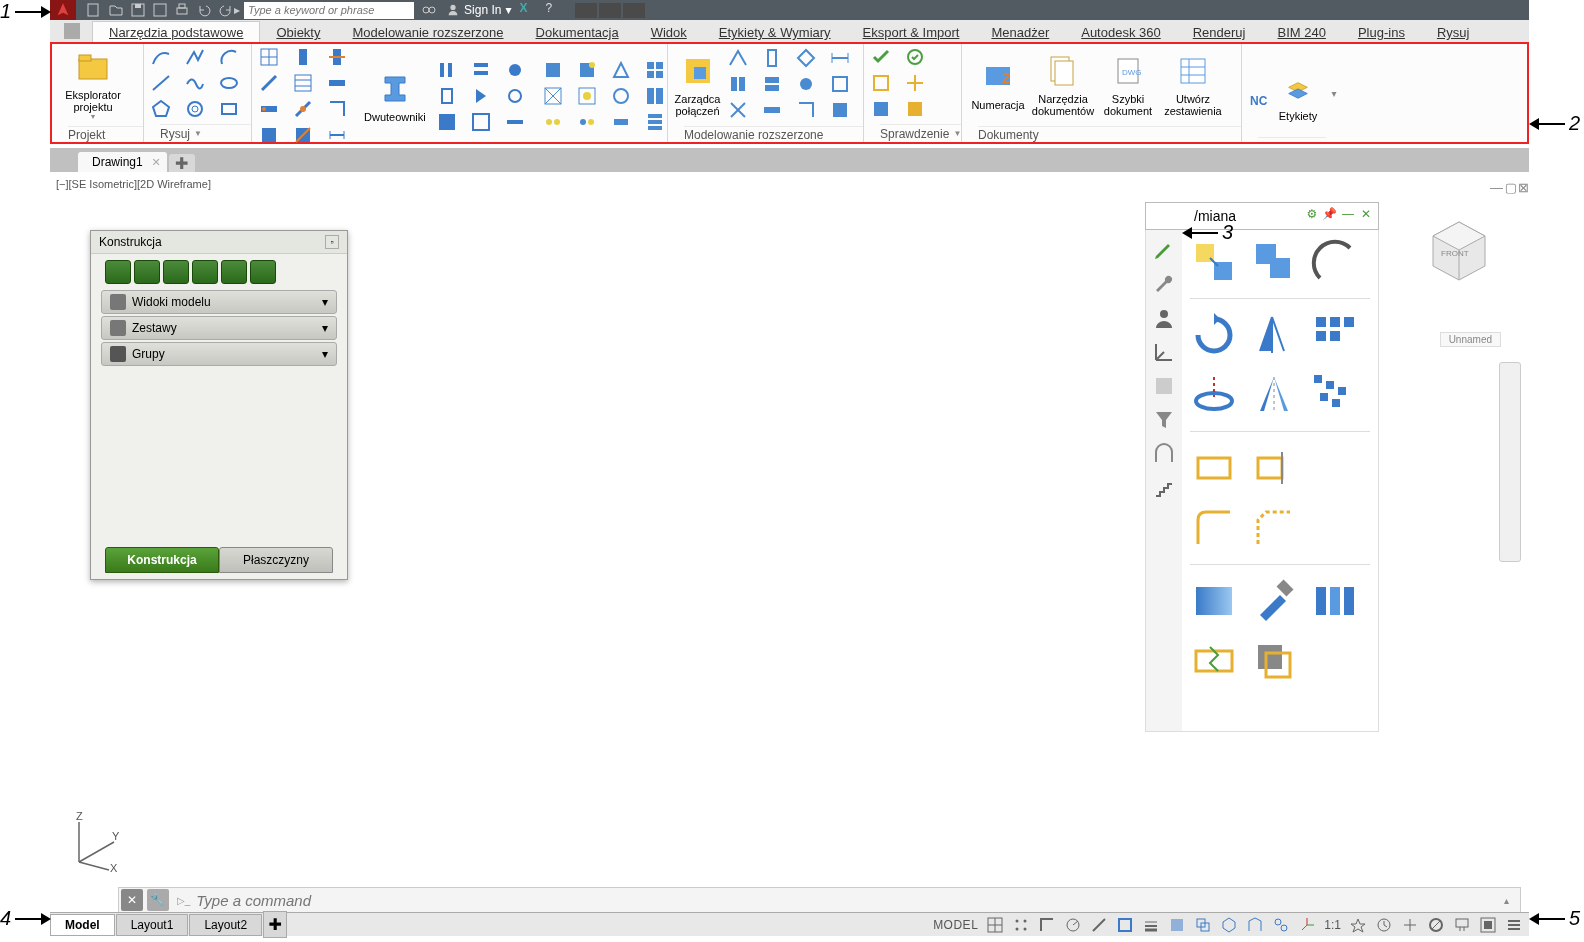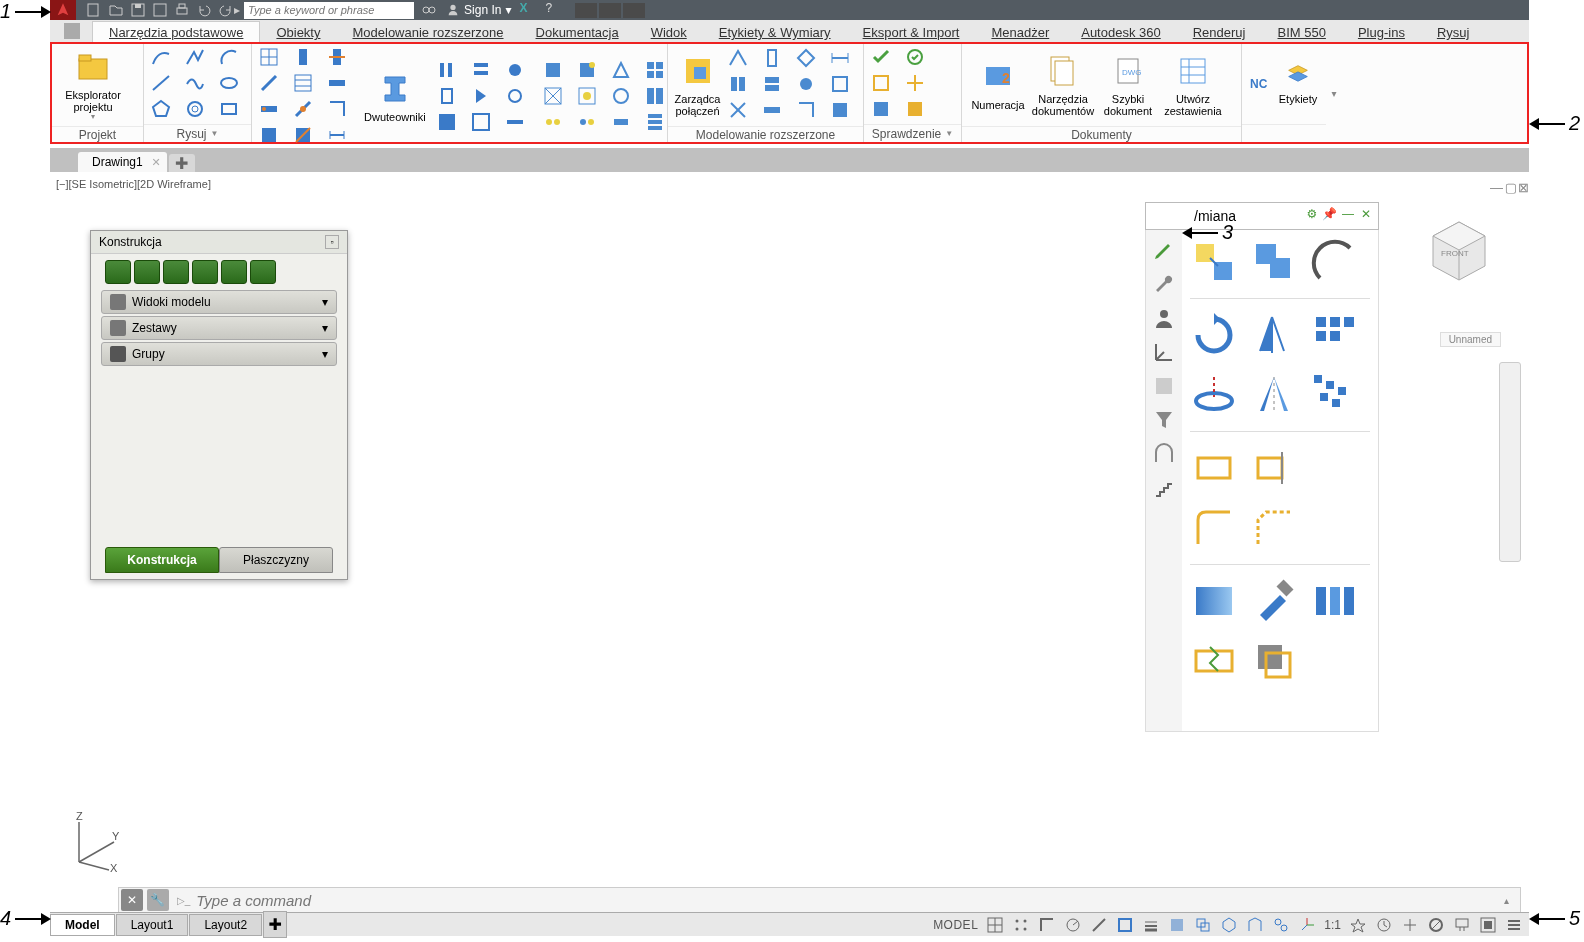--- a/index.html
+++ b/index.html
@@ -33,21 +33,21 @@
 
 .ribbon-tabs { position:absolute; left:50px; top:20px; right:55px; height:22px; background:#e8e8e8; display:flex; align-items:flex-end; font-size:13px; color:#333; padding-left:42px;}
 .ribbon-tabs .mnu{width:16px;height:16px;position:absolute;left:14px;top:3px;background:#aaa;}
 .rtab{padding:3px 16px 2px;cursor:pointer;text-decoration:underline;}
 .rtab.active{background:#fcfcfc;border:1px solid #ccc;border-bottom:none;}
 
 
 .ribbon { position:absolute; left:50px; top:42px; right:55px; height:102px; background:#fcfcfc; border:2px solid #ee2222; display:flex; }
 .panel { border-right:1px solid #d8d8d8; display:flex; flex-direction:column; }
 .panel .pbody{flex:1; display:flex; align-items:center; padding:2px 6px;}
-.panel .plabel{height:18px;font-size:12px;color:#555;text-align:center;display:flex;justify-content:center;align-items:center;gap:4px;border-top:1px solid #eaeaea;}
+.panel .plabel{height:18px;font-size:12px;color:#555;text-align:center;display:flex;justify-content:flex-start;align-items:center;gap:4px;border-top:1px solid #eaeaea;margin-left:16px;}
 .panel .plabel .car{font-size:8px;color:#888;}
 .bigbtn{display:flex;flex-direction:column;align-items:center;justify-content:center;width:70px;height:78px;font-size:11px;text-align:center;line-height:1.1;}
 .bigbtn .bicon{width:36px;height:36px;margin-bottom:4px;}
 .icogrid{display:grid;grid-template-columns:repeat(3,28px);grid-auto-rows:24px;gap:2px 6px;}
 .icogrid4{display:grid;grid-template-columns:repeat(4,28px);grid-auto-rows:24px;gap:2px 6px;}
 .icogrid2{display:grid;grid-template-columns:repeat(2,28px);grid-auto-rows:24px;gap:2px 6px;}
 .ico24{width:22px;height:22px;}
 .panel-expand{width:16px;display:flex;align-items:center;justify-content:center;color:#888;font-size:10px;}
 
 
@@ -221,21 +221,21 @@
   <span class="rtab active">Narzędzia podstawowe</span>
   <span class="rtab">Obiekty</span>
   <span class="rtab">Modelowanie rozszerzone</span>
   <span class="rtab">Dokumentacja</span>
   <span class="rtab">Widok</span>
   <span class="rtab">Etykiety &amp; Wymiary</span>
   <span class="rtab">Eksport &amp; Import</span>
   <span class="rtab">Menadżer</span>
   <span class="rtab">Autodesk 360</span>
   <span class="rtab">Renderuj</span>
-  <span class="rtab">BIM 550</span>
+  <span class="rtab">BIM 240</span>
   <span class="rtab">Plug-ins</span>
   <span class="rtab">Rysuj</span>
 </div>
 
 <div class="ribbon">
   <div class="panel" style="width:92px">
     <div class="pbody">
       <div class="bigbtn">
         <svg class="bicon" viewBox="0 0 36 36">
             <rect x="4" y="10" width="28" height="20" fill="#f4c840" stroke="#c89820"></rect>
@@ -558,21 +558,21 @@
         <span style="white-space:pre-line">Utwórz
 zestawienia</span>
       </div>
     </div>
     <div class="plabel">
         <span>Dokumenty</span>
       </div>
   </div>
 
   <div class="panel" style="width:84px;border-right:none">
-    <div class="pbody" style="flex-direction:column;gap:2px;align-items:flex-start;padding-top:4px">
+    <div class="pbody" style="flex-direction:column;gap:2px;align-items:flex-start;padding-top:21px">
       <div style="display:flex;gap:4px;align-items:center">
           <svg class="ico24" viewBox="0 0 22 22">
             <text x="2" y="16" font-size="12" fill="#3a7ac8" font-weight="bold">NC</text>
           </svg>
       <div class="bigbtn" style="width:48px;height:70px">
         <svg class="bicon" viewBox="0 0 36 36" style="width:28px;height:28px">
               <path d="M18 6 L30 12 L18 18 L6 12z" fill="#f4c840" stroke="#c89820"></path>
               <path d="M18 14 L30 20 L18 26 L6 20z" fill="#5a9ae0" stroke="#3a7ac8"></path>
             </svg>
         <span>Etykiety</span>

